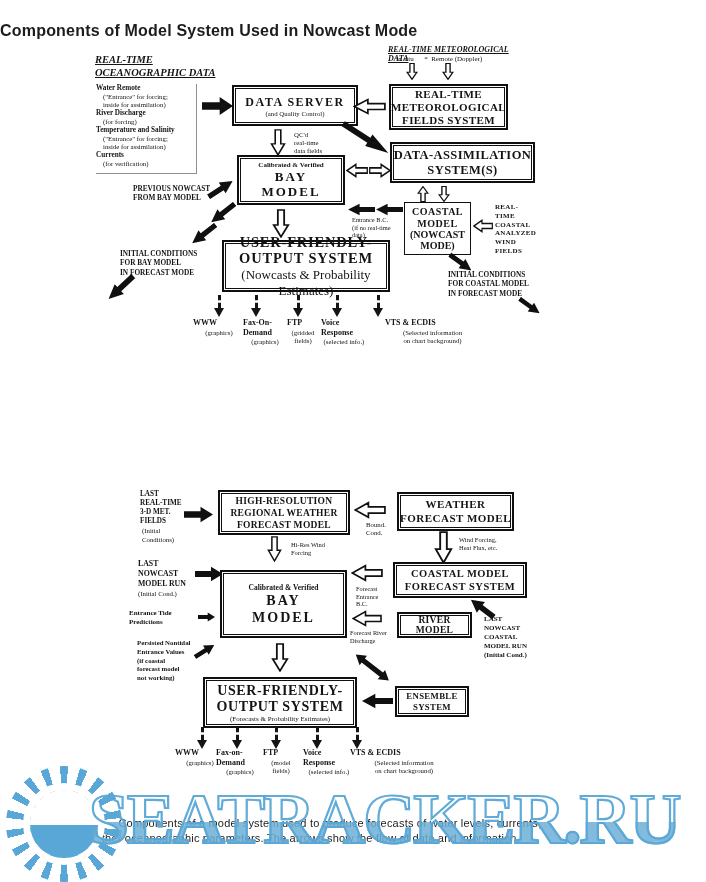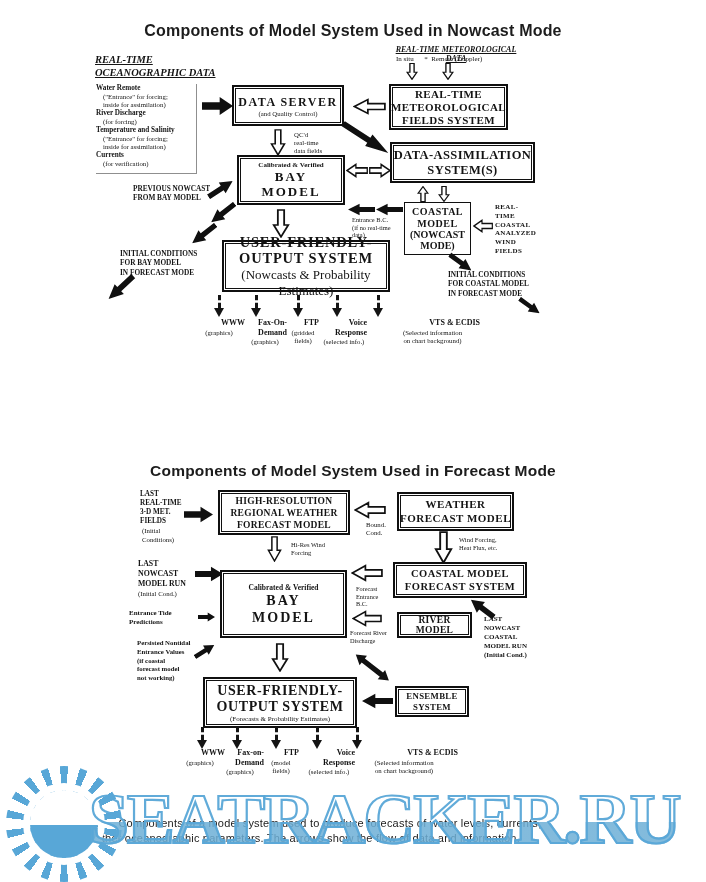--- a/index.html
+++ b/index.html
@@ -5,33 +5,33 @@
   html,body{margin:0;padding:0}
   body{width:706px;height:882px;position:relative;background:#fff;overflow:hidden}
   .abs{position:absolute}
   .ser{font-family:"Liberation Serif",serif;color:#141414}
   .sans{font-family:"Liberation Sans",sans-serif;color:#1c1c1c}
   .b{font-weight:bold}
   .i{font-style:italic}
   .u{text-decoration:underline}
   .pre{white-space:pre-line}
   .prew{white-space:pre-wrap}
-  .ctr{text-align:center}
+  .ctr{}
   .bx{position:absolute;border:2.6px solid #101010;background:#fff;display:flex;flex-direction:column;align-items:center;justify-content:center;text-align:center;box-sizing:border-box}
   .bx::before{content:"";position:absolute;inset:1.2px;border:1px solid #101010;pointer-events:none}
   .bx.single{border-width:1.6px}
   .bx.single::before{display:none}
   .arr{position:absolute;background:#101010;clip-path:polygon(0 31%,57% 31%,57% 5%,100% 50%,57% 95%,57% 69%,0 69%)}
   .ha{position:absolute;display:block}
   .dar{position:absolute;display:flex;flex-direction:column;align-items:center;width:12px}
   .dar i{width:0;height:13px;border-left:3.6px dashed #141414}
   .dar s{width:0;height:0;border-left:5.6px solid transparent;border-right:5.6px solid transparent;border-top:9px solid #141414}
   .oc-name{font-size:7.2px;line-height:8.8px;font-weight:bold}
   .oc-note{font-size:6.8px;line-height:8.2px;padding-left:7px;white-space:pre-line}
-  .out-name{font-weight:bold;font-size:8px;line-height:9.5px;text-align:right;white-space:pre-line}
+  .out-name{font-weight:bold;font-size:8px;line-height:9.5px;text-align:left;white-space:pre-line}
   .out-note{font-size:6.8px;line-height:8px;text-align:center;white-space:pre-line;margin-top:1px}
   
   .watermark{position:absolute;left:0;top:762px;width:706px;height:120px;pointer-events:none;z-index:5}
   .wm-sun{position:absolute;left:6px;top:4px;width:116px;height:116px}
   .wm-rays{position:absolute;inset:0;border-radius:50%;background:repeating-conic-gradient(from -4deg,#58a7d7 0deg 8deg,rgba(255,255,255,0) 8deg 20deg)}
   .wm-core{position:absolute;left:24px;top:24px;width:68px;height:68px;border-radius:50%;background:linear-gradient(180deg,#fff 0 52%,#58a7d7 52% 100%);box-shadow:0 0 0 7px #fff}
   .wm-text{position:absolute;left:62px;top:8px;width:644px;height:100px;font-family:"Liberation Serif",serif;font-weight:700;font-size:72px;line-height:98px;letter-spacing:-2px;text-align:center;color:transparent;-webkit-text-stroke:2.2px rgba(88,167,215,.95);background:linear-gradient(180deg,rgba(255,255,255,0) 0 52%,rgba(109,175,214,.85) 52% 100%);-webkit-background-clip:text;background-clip:text}
   .cap{z-index:1}
 </style>
 </head>
@@ -67,21 +67,21 @@
         <div class="oc-note">("Entrance" for forcing;
 inside for assimilation)</div>
       </div>
     <div>
         <div class="oc-name">Currents</div>
         <div class="oc-note">(for verification)</div>
       </div>
   </div>
 
   <div class="arr" style="left:202px;top:96px;width:31px;height:20px"></div>
-  <div class="bx ser" style="left:232px;top:85px;width:112px;height:41px">
+  <div class="bx ser" style="left:232px;top:85px;width:126px;height:41px">
     <div class="b" style="font-size:12px;letter-spacing:1.5px">DATA  SERVER</div>
     <div style="font-size:6.8px">(and Quality Control)</div>
   </div>
   <svg class="ha" style="left:353px;top:98px;transform:rotate(180deg)" width="33" height="17" viewBox="0 0 30 16" preserveAspectRatio="none">
       <path d="M1 5.2 H16.5 V1.5 L28.8 8 L16.5 14.5 V10.8 H1 Z" fill="#fff" stroke="#111" stroke-width="1.6"></path>
     </svg>
   <div class="bx ser b pre" style="left:389px;top:84px;width:119px;height:46px;font-size:11px;line-height:13px;letter-spacing:.4px">REAL-TIME
 METEOROLOGICAL
 FIELDS  SYSTEM</div>
 
@@ -208,21 +208,20 @@
   <div class="abs ser" style="left:385px;top:318px;width:95px">
     <div class="out-name">VTS &amp; ECDIS</div>
     <div class="out-note">(Selected information
 on chart background)</div>
     </div>
 
 </div>
 
 <div class="abs" style="left:0;top:455px;width:706px;height:325px">
 
-  <div class="abs sans b ctr" style="left:0;top:7px;width:706px;font-size:15.5px;letter-spacing:.2px">Components of Model System Used in Forecast Mode</div>
 
   <div class="abs ser b pre" style="left:140px;top:35px;font-size:7.2px;line-height:9px">LAST
 REAL-TIME
 3-D MET.
 FIELDS</div>
   <div class="abs ser pre" style="left:142px;top:72px;font-size:6.8px;line-height:8.6px">(Initial
 Conditions)</div>
   <div class="arr" style="left:184px;top:51px;width:29px;height:17px"></div>
 
   <div class="bx ser b pre" style="left:218px;top:35px;width:132px;height:45px;font-size:9.5px;line-height:12px;letter-spacing:.3px">HIGH-RESOLUTION

